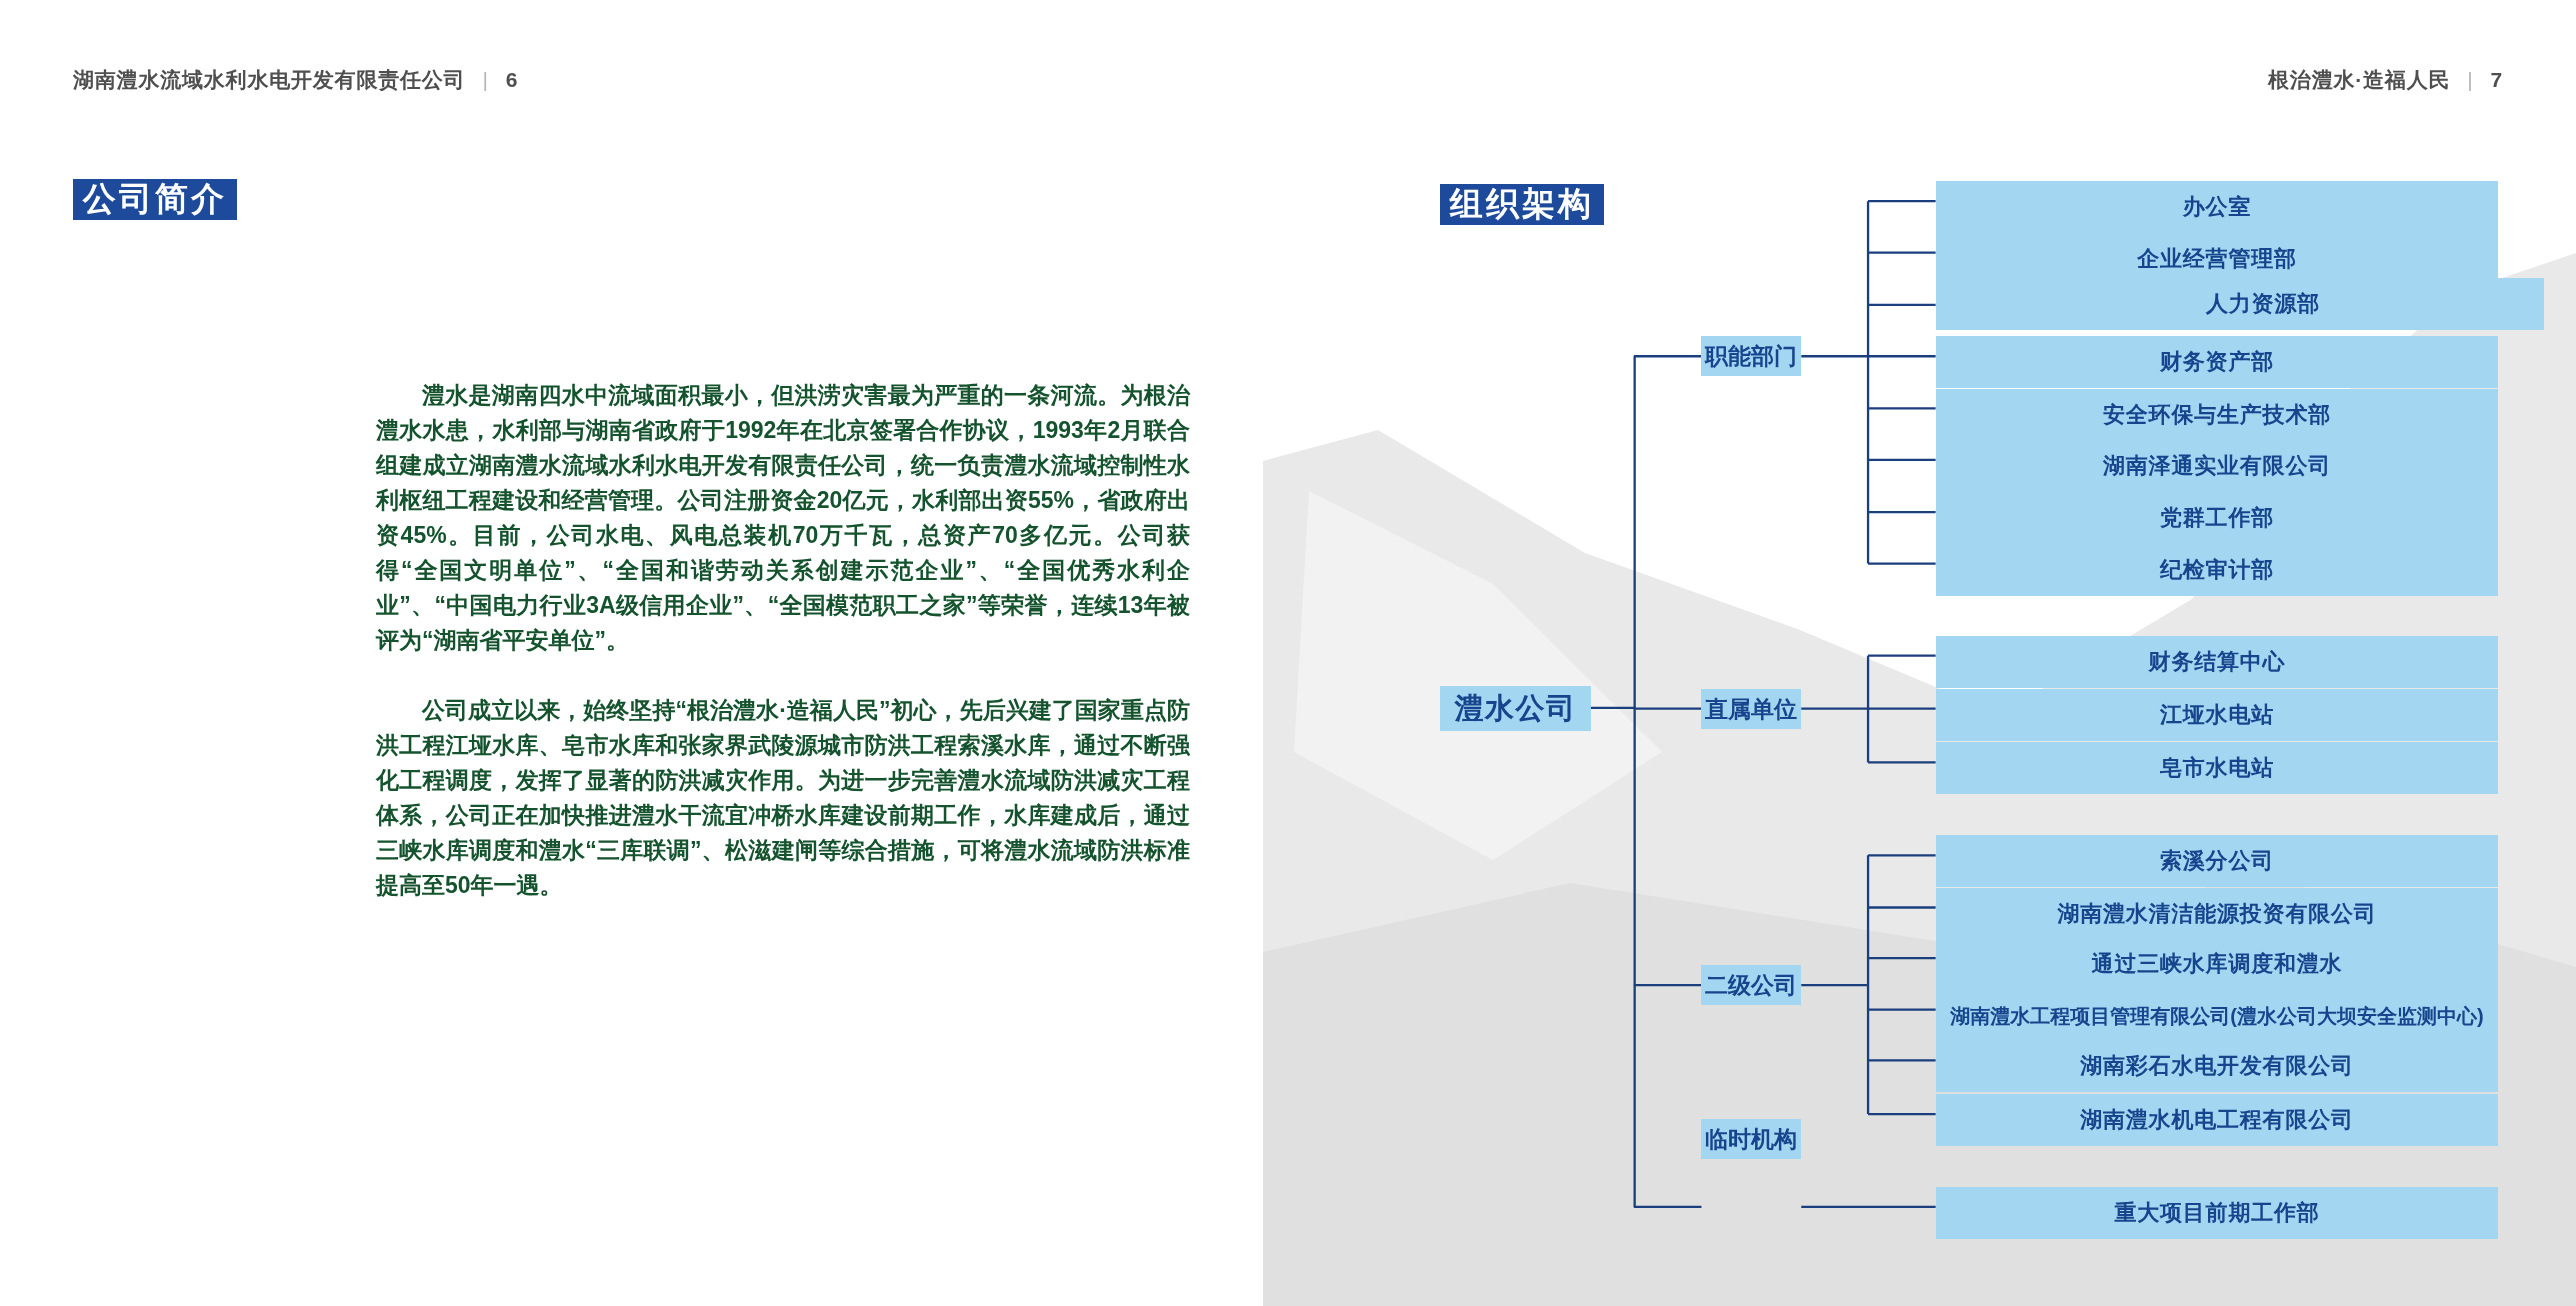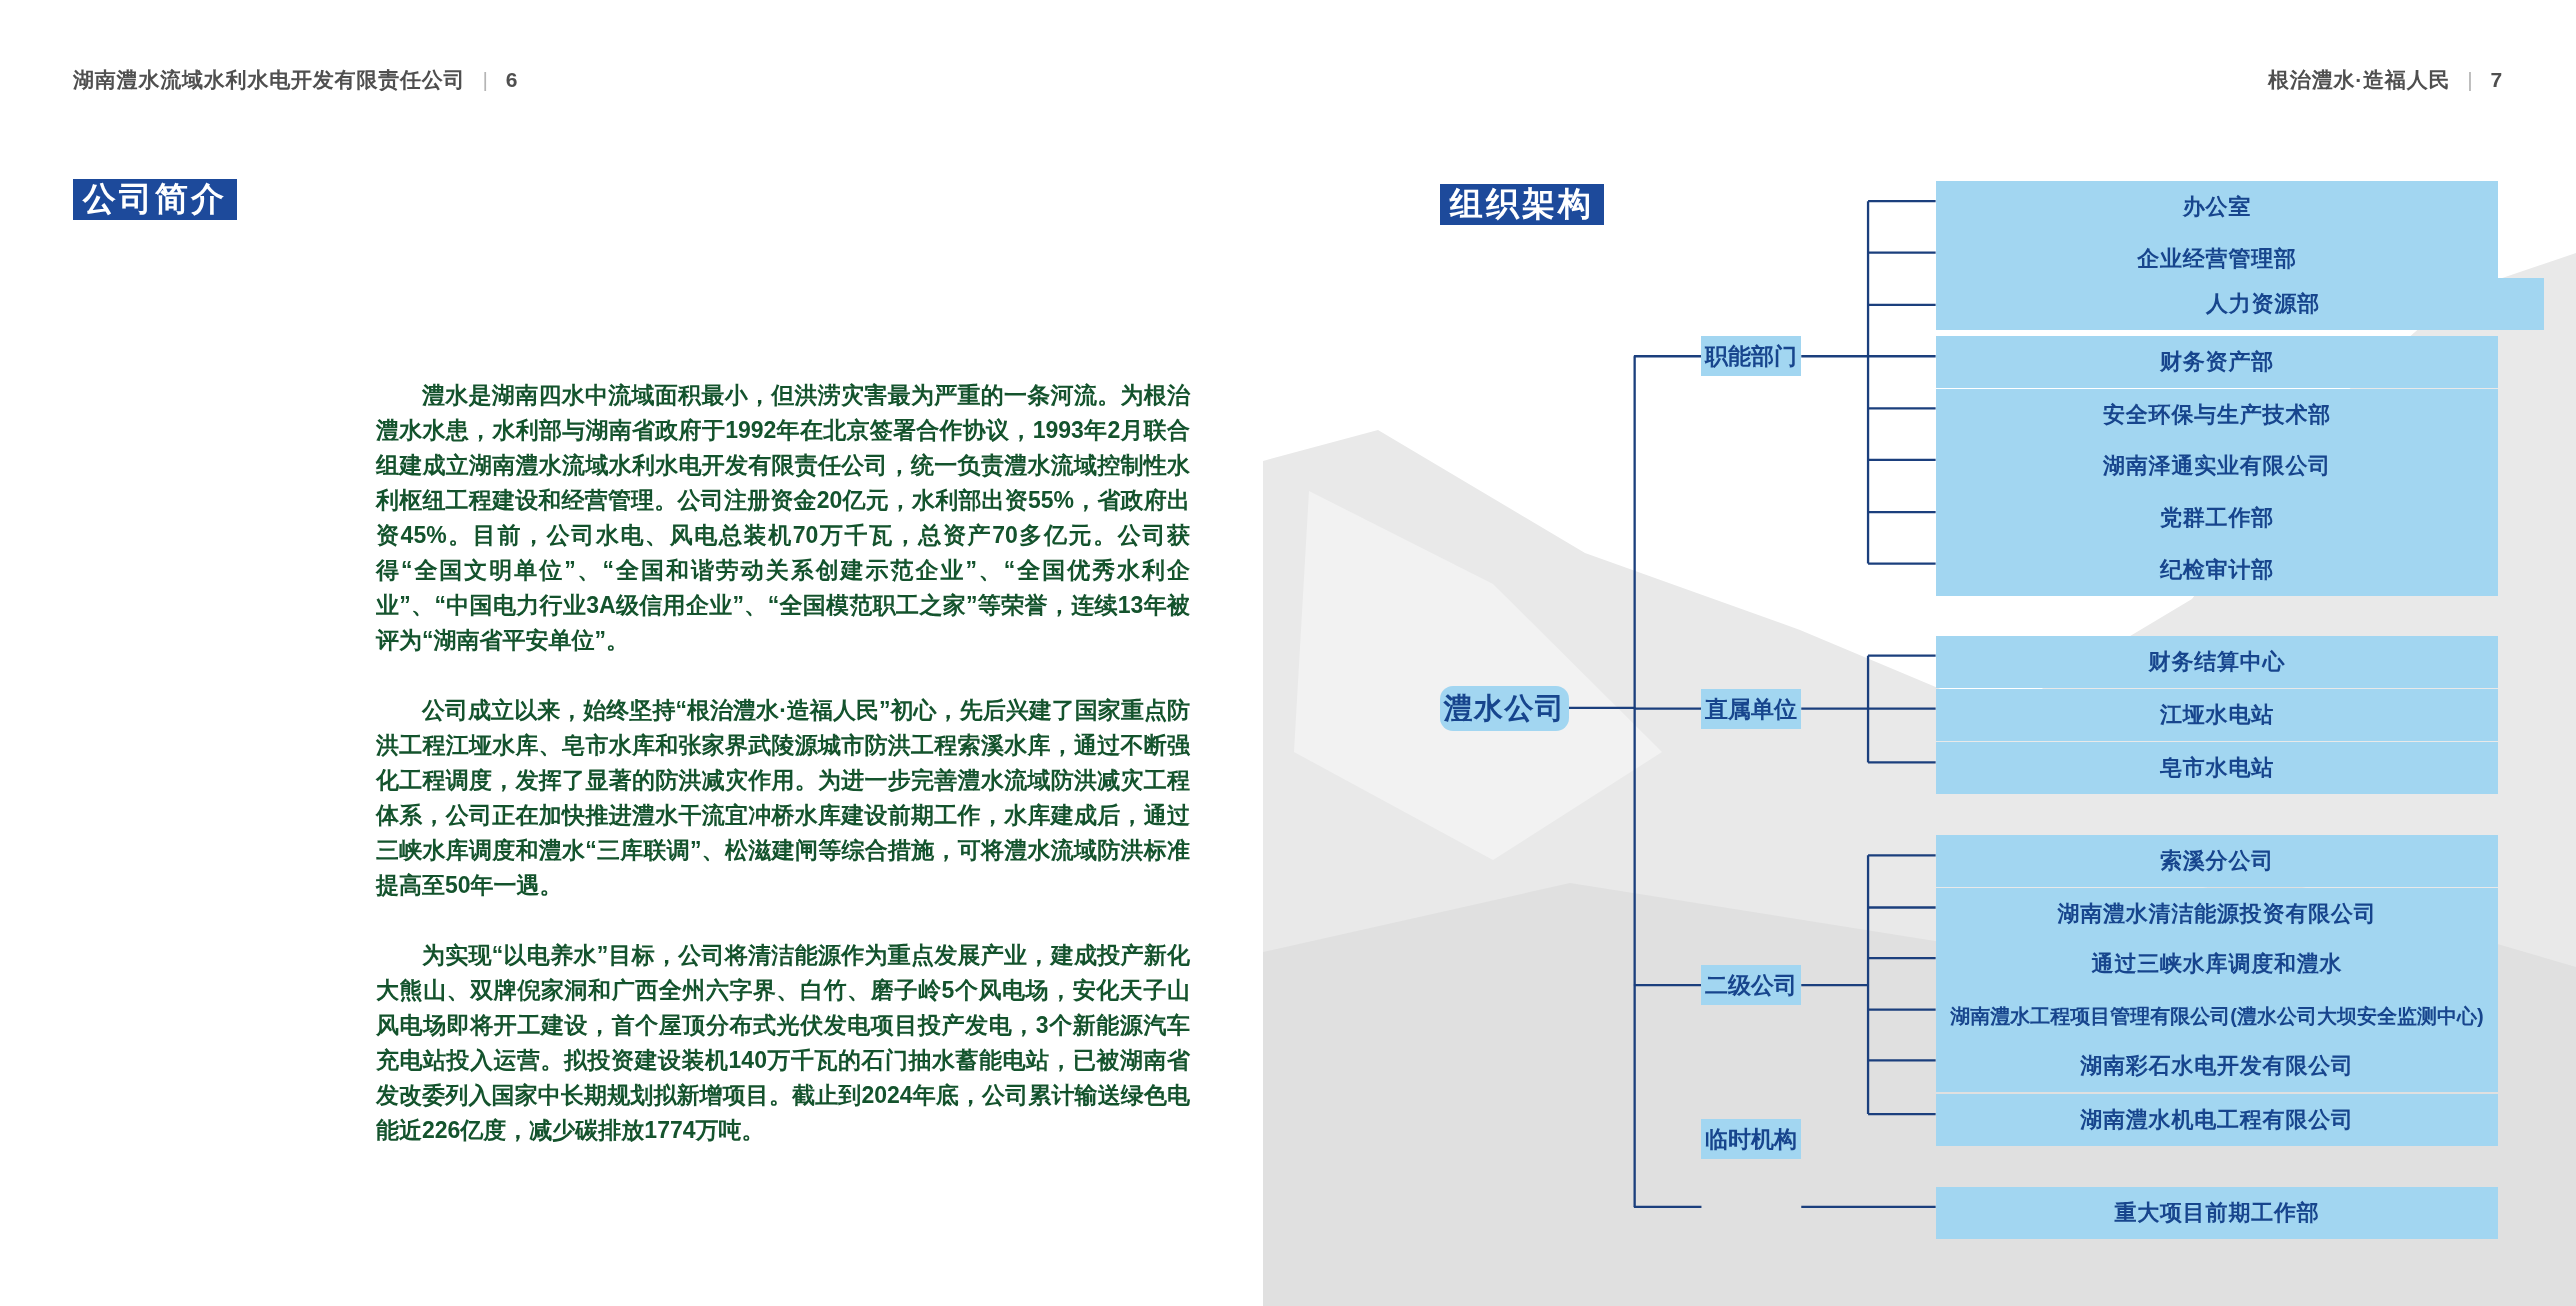--- a/index.html
+++ b/index.html
@@ -53,21 +53,21 @@
   }
   
   .org-layer{position:absolute;left:0;top:0;width:2576px;height:1306px;z-index:1;}
   .org-lines{position:absolute;left:0;top:0;pointer-events:none;}
   .node{
     position:absolute;
     background:#a2d6f1;color:#17458d;
     display:flex;align-items:center;justify-content:center;
     font-weight:700;white-space:nowrap;
   }
-  .root-node{left:1440px;top:686px;width:129px;height:45px;font-size:29px;letter-spacing:1.5px;border-radius:13px;}
+  .root-node{left:1440px;top:686px;width:151px;height:45px;font-size:29px;letter-spacing:1.5px;}
   .cat-node{left:1701px;width:100px;height:40px;font-size:23px;}
   .bar-node{left:1936px;width:562px;height:52px;font-size:22px;letter-spacing:0.8px;}
   .bar-node.small-text{font-size:20px;letter-spacing:0;}
 </style>
 </head>
 <body>
 
 <div id="canvas">
 
   <div class="page-header header-left">
@@ -76,21 +76,20 @@
 
   <div class="page-header header-right">
     <span>根治澧水·造福人民</span><span class="divider">|</span><span>7</span>
   </div>
 
   <div class="section-title title-left">公司简介</div>
 
   <div class="body-text">
     <p>澧水是湖南四水中流域面积最小，但洪涝灾害最为严重的一条河流。为根治澧水水患，水利部与湖南省政府于1992年在北京签署合作协议，1993年2月联合组建成立湖南澧水流域水利水电开发有限责任公司，统一负责澧水流域控制性水利枢纽工程建设和经营管理。公司注册资金20亿元，水利部出资55%，省政府出资45%。目前，公司水电、风电总装机70万千瓦，总资产70多亿元。公司获得“全国文明单位”、“全国和谐劳动关系创建示范企业”、“全国优秀水利企业”、“中国电力行业3A级信用企业”、“全国模范职工之家”等荣誉，连续13年被评为“湖南省平安单位”。</p>
     <p>公司成立以来，始终坚持“根治澧水·造福人民”初心，先后兴建了国家重点防洪工程江垭水库、皂市水库和张家界武陵源城市防洪工程索溪水库，通过不断强化工程调度，发挥了显著的防洪减灾作用。为进一步完善澧水流域防洪减灾工程体系，公司正在加快推进澧水干流宜冲桥水库建设前期工作，水库建成后，通过三峡水库调度和澧水“三库联调”、松滋建闸等综合措施，可将澧水流域防洪标准提高至50年一遇。</p>
-    <p>为实现“以电养水”目标，公司将清洁能源作为重点发展产业，建成投产新化大熊山、双牌倪家洞和广西全州六字界、白竹、磨子岭5个风电场，安化天子山风电场即将开工建设，首个屋顶分布式光伏发电项目投产发电，3个新能源汽车充电站投入运营。拟投资建设装机140万千瓦的石门抽水蓄能电站，已被湖南省发改委列入国家中长期规划拟新增项目。截止到2024年底，公司累计输送绿色电能近226亿度，减少碳排放1774万吨。</p>
   </div>
 
   <div class="photo-bg">
     <div class="photo-shape shape-a"></div>
     <div class="photo-shape shape-b"></div>
     <div class="photo-shape shape-c"></div>
   </div>
 
   <div class="org-layer">
 

